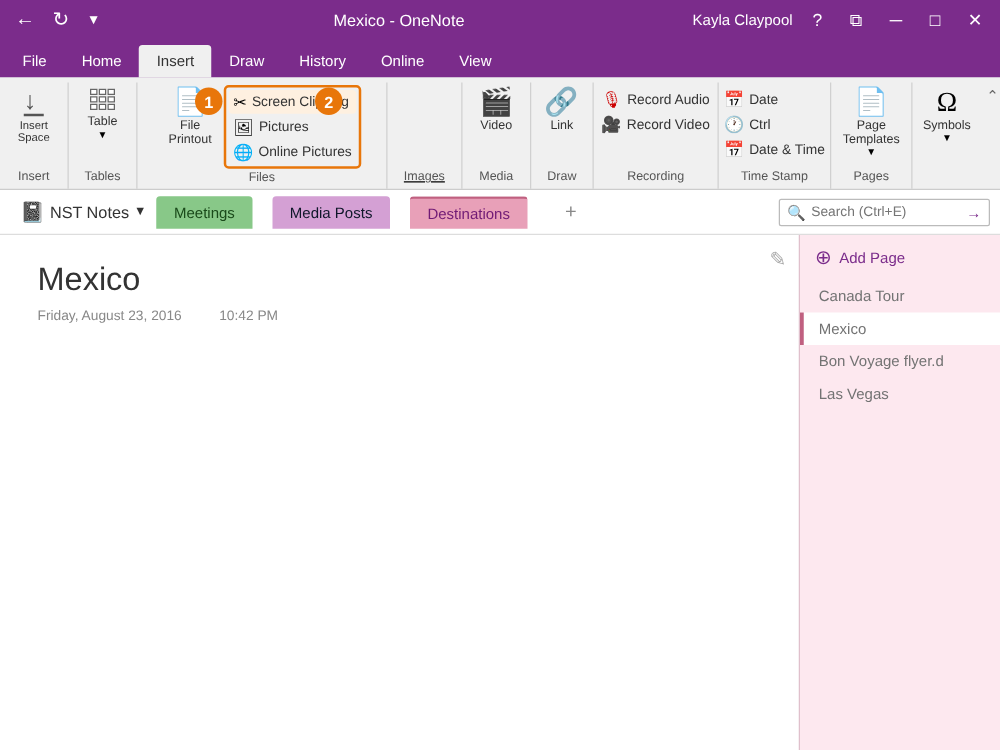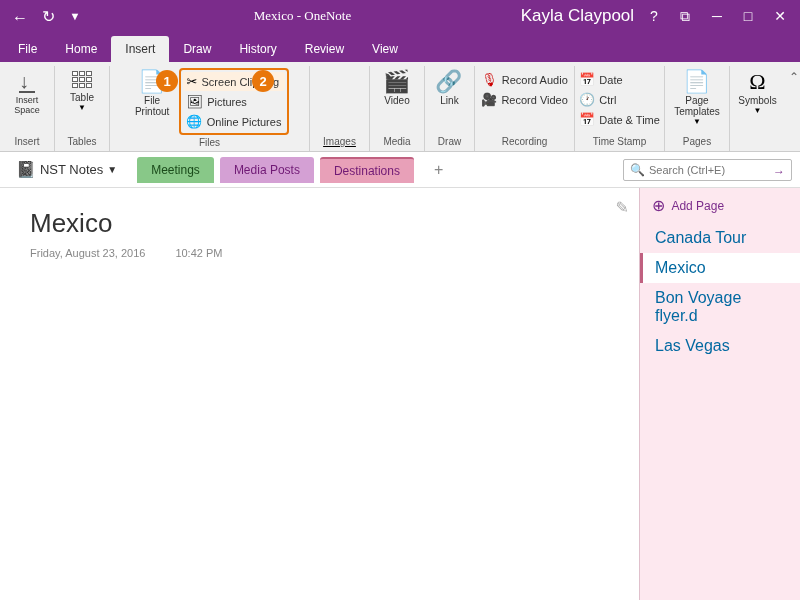--- a/index.html
+++ b/index.html
@@ -9,21 +9,21 @@
     .title-bar {
       height: 32px;
       background: #7B2C8B;
       display: flex;
       align-items: center;
       justify-content: space-between;
       padding: 0 8px;
       color: white;
     }
     .title-bar-left { display: flex; align-items: center; gap: 6px; }
-    .title-bar-center { font-size: 13px; color: white; font-family: Liberation Serif, serif; }
+    .title-bar-center { font-size: 13px; color: white; }
     .title-bar-right { display: flex; align-items: center; gap: 10px; color: white; font-size: 12px; }
     .title-btn { color: white; cursor: pointer; font-size: 14px; padding: 2px 6px; }
     .nav-arrow { color: white; font-size: 16px; cursor: pointer; padding: 2px 4px; }
 
     
     .ribbon-tabs {
       background: #7B2C8B;
       display: flex;
       padding-left: 4px;
       height: 30px;
@@ -140,35 +140,35 @@
       align-items: center;
       gap: 4px;
       font-size: 13px;
       color: #333;
       padding: 4px 8px;
       cursor: pointer;
     }
     .tabs-container {
       display: flex;
       align-items: center;
-      gap: 6px;
-      margin-left: 12px;
+      gap: 16px;
+      margin-left: 0;
       flex: 1;
     }
     .page-tab {
       padding: 5px 14px;
       border-radius: 3px 3px 0 0;
       font-size: 12px;
       cursor: pointer;
       height: 26px;
       display: flex;
       align-items: center;
     }
     .tab-meetings { background: #88c888; color: #1a4a1a; }
-    .tab-media { background: #d4a0d4; color: #701a75; }
+    .tab-media { background: #d4a0d4; color: #0f172a; }
     .tab-destinations { background: #e8a0b8; color: #701a75; border-top: 2px solid #c06080; }
     .tab-add { background: transparent; color: #888; font-size: 16px; }
     .search-box {
       margin-left: auto;
       display: flex;
       align-items: center;
       border: 1px solid #bbb;
       border-radius: 2px;
       padding: 3px 6px;
       background: white;
@@ -226,22 +226,22 @@
       align-items: center;
       gap: 6px;
       padding: 8px 12px;
       color: #7B2C8B;
       cursor: pointer;
       font-size: 12px;
     }
     .page-list { display: flex; flex-direction: column; }
     .page-item {
       padding: 6px 12px;
-      font-size: 16px;
-      color: #0369a1;
+      font-size: 12px;
+      color: #737373;
       cursor: pointer;
       border-left: 3px solid transparent;
     }
     .page-item.active { background: white; border-left-color: #c06080; font-weight: 500; }
     .table-icon {
       display: grid;
       grid-template-columns: repeat(3, 6px);
       gap: 1px;
       margin-bottom: 2px;
     }
@@ -256,36 +256,36 @@
 <body>
 
 <div class="title-bar">
   <div class="title-bar-left">
     <span class="nav-arrow">←</span>
     <span class="nav-arrow">↻</span>
     <span class="nav-arrow" style="font-size:11px;">▼</span>
   </div>
   <span class="title-bar-center">Mexico - OneNote</span>
   <div class="title-bar-right">
-    <span style="font-size:17px;">Kayla Claypool</span>
+    <span style="font-size:12px;">Kayla Claypool</span>
     <span class="title-btn">?</span>
     <span class="title-btn">⧉</span>
     <span class="title-btn">─</span>
     <span class="title-btn">□</span>
     <span class="title-btn">✕</span>
   </div>
 </div>
 
 <div class="ribbon-tabs">
   <div class="ribbon-tab">File</div>
   <div class="ribbon-tab">Home</div>
   <div class="ribbon-tab active">Insert</div>
   <div class="ribbon-tab">Draw</div>
   <div class="ribbon-tab">History</div>
-  <div class="ribbon-tab">Review</div>
+  <div class="ribbon-tab">Online</div>
   <div class="ribbon-tab">View</div>
 </div>
 
 <div class="ribbon">
 
   <div class="ribbon-group" style="min-width:55px;">
     <div class="ribbon-group-items">
       <div class="ribbon-btn">
         <span class="icon" style="font-size:20px;color:#555;">
           ↓<br><span style="font-size:8px;border-top:2px solid #555;display:block;width:16px;margin:auto;"></span>

